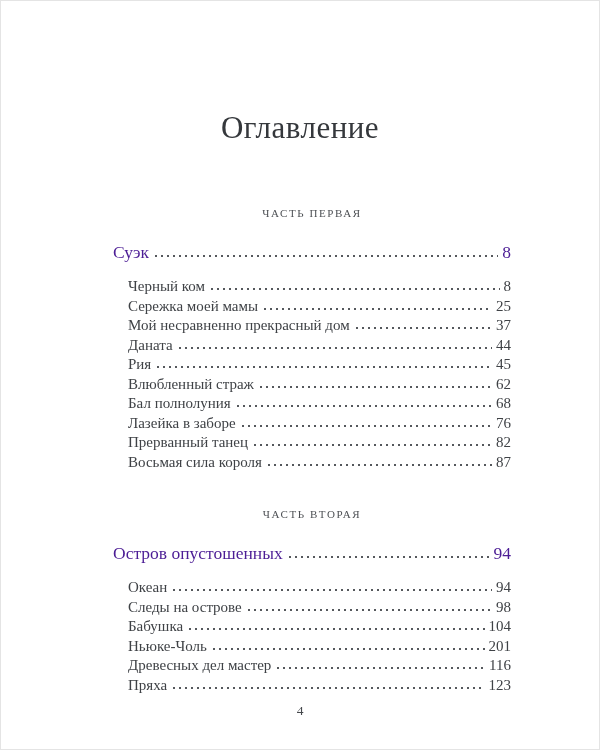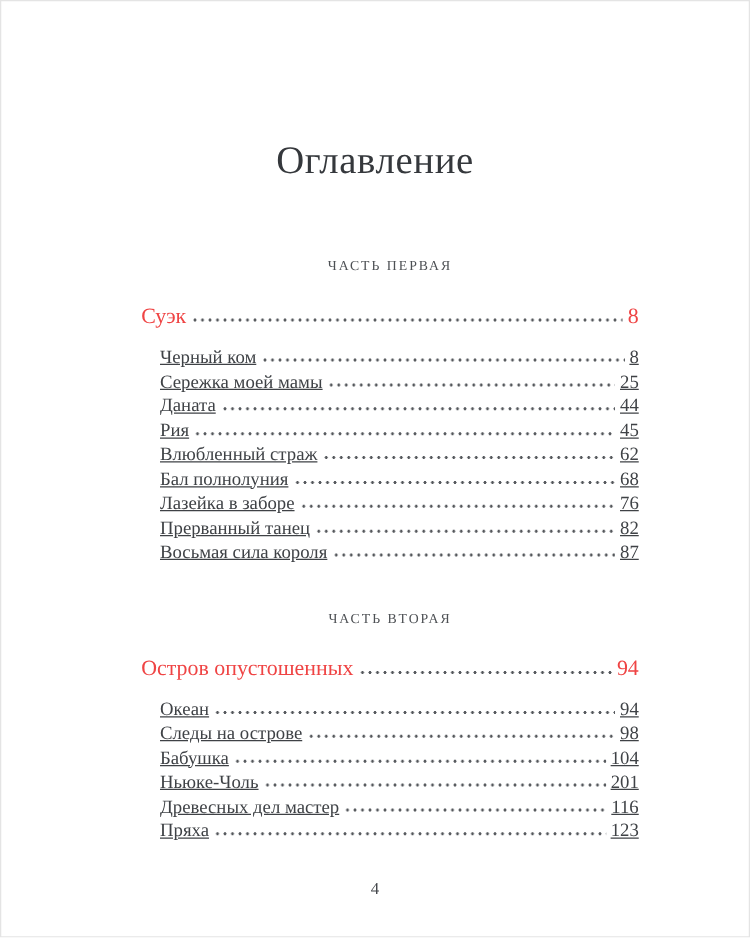--- a/index.html
+++ b/index.html
@@ -42,31 +42,30 @@
   .section-first .part-label { margin-top: 60px; }
   .section-rest  .part-label { margin-top: 36px; }
   .toc-line {
     display: flex;
     align-items: baseline;
   }
   .chapter-line {
     margin-top: 21px;
     font-size: 17.5px;
     line-height: 22px;
-    color: #ef4444;
+    color: #4c1d95;
   }
   .entries {
     margin-top: 14px;
     padding-left: 15px;
   }
   .entry {
     font-size: 15px;
     line-height: 19.5px;
     color: var(--text, #3f4246);
-    text-decoration: underline;
   }
   .toc-title { white-space: nowrap; }
   .toc-page  { white-space: nowrap; }
   .leader {
     flex: 1 1 auto;
     height: 4px;
     margin: 0 4px;
     background-image: radial-gradient(circle, var(--dots, #55585c) 1px, transparent 1.4px);
     background-size: 6px 4px;
     background-repeat: repeat-x;
@@ -103,20 +102,25 @@
     <span class="leader"></span>
     <span class="toc-page">8</span>
   </div>
 
   <div class="toc-line entry">
     <span class="toc-title">Сережка моей мамы</span>
     <span class="leader"></span>
     <span class="toc-page">25</span>
   </div>
 
+  <div class="toc-line entry">
+    <span class="toc-title">Мой несравненно прекрасный дом</span>
+    <span class="leader"></span>
+    <span class="toc-page">37</span>
+  </div>
 
   <div class="toc-line entry">
     <span class="toc-title">Даната</span>
     <span class="leader"></span>
     <span class="toc-page">44</span>
   </div>
 
   <div class="toc-line entry">
     <span class="toc-title">Рия</span>
     <span class="leader"></span>

